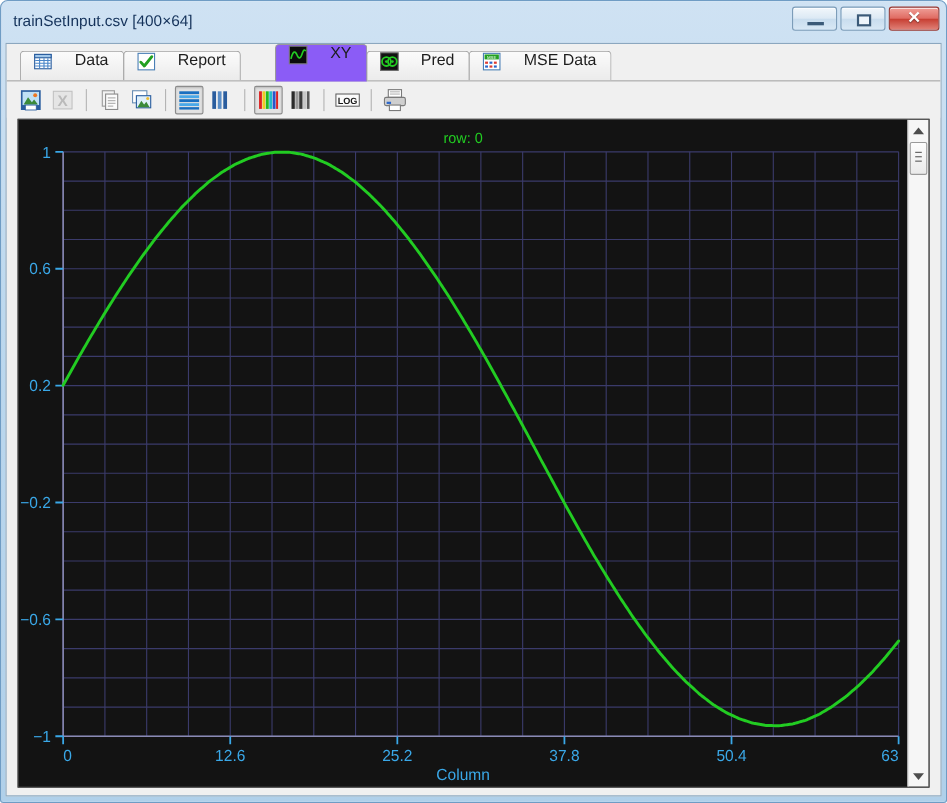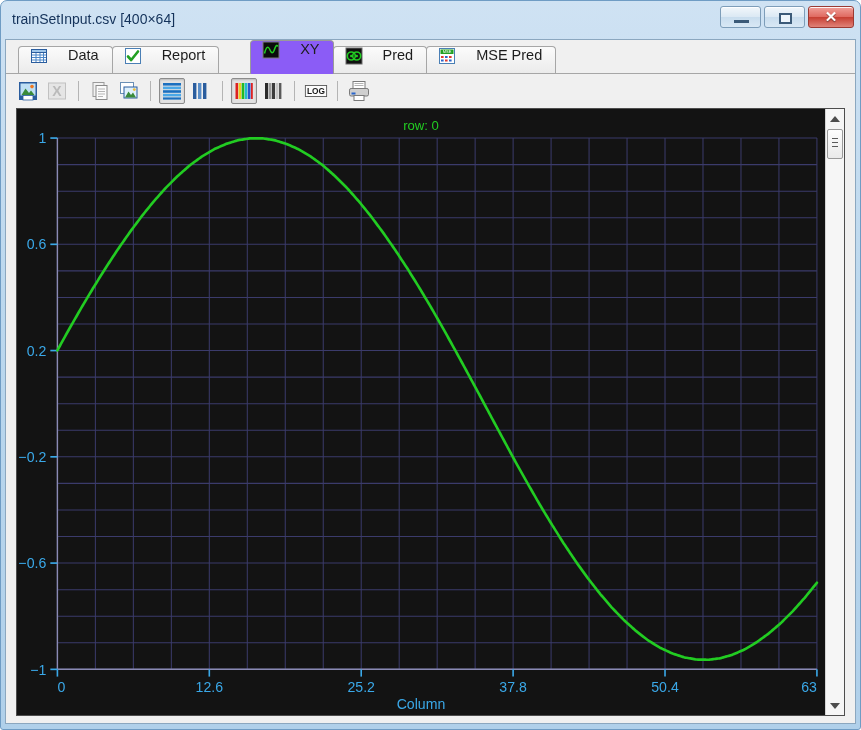--- a/index.html
+++ b/index.html
@@ -272,21 +272,21 @@
           <text x="9" y="6.4" font-size="4" fill="#ffffff" text-anchor="middle" font-family="Liberation Sans, sans-serif">MSE</text>
           <g>
             <rect x="3" y="9" width="2.6" height="2" fill="#dd3b30"></rect>
             <rect x="7" y="9" width="2.6" height="2" fill="#2a66cc"></rect>
             <rect x="11" y="9" width="2.6" height="2" fill="#dd3b30"></rect>
             <rect x="3" y="12.5" width="2.6" height="2" fill="#2a66cc"></rect>
             <rect x="7" y="12.5" width="2.6" height="2" fill="#dd3b30"></rect>
             <rect x="11" y="12.5" width="2.6" height="2" fill="#2a66cc"></rect>
           </g>
         </svg>
-        <span>MSE Pred</span>
+        <span>MSE Data</span>
       </div>
     </div>
 
     <div class="toolbar">
 
       <div class="tb-btn">
         <svg width="22" height="22" viewBox="0 0 22 22">
           <rect x="2" y="2" width="18" height="18" fill="#2a5d9e"></rect>
           <rect x="3.5" y="3.5" width="15" height="12" fill="#bfe0f5"></rect>
           <polygon points="4.5,15 8.5,8.5 12,13 14,10.5 17.5,15" fill="#3a8a3a"></polygon>

